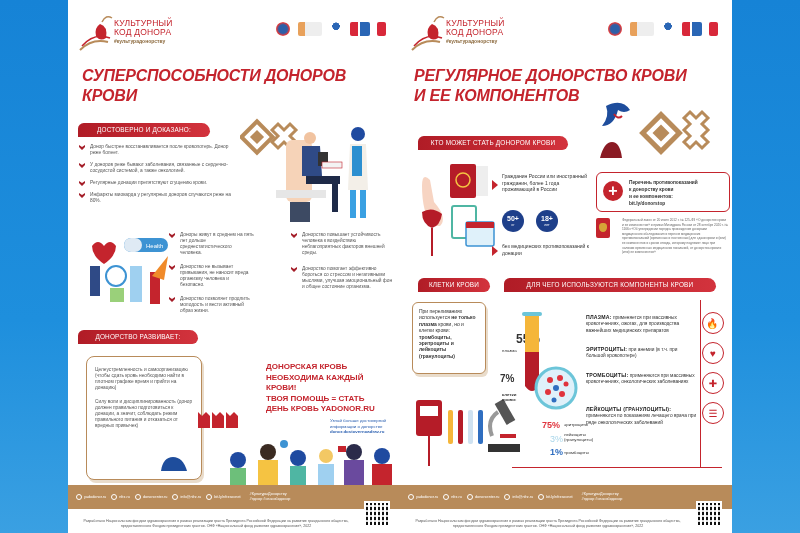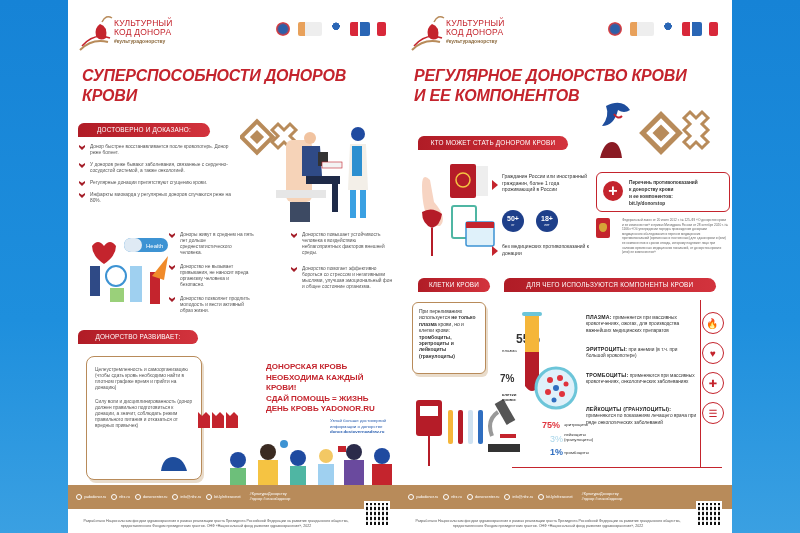--- a/index.html
+++ b/index.html
@@ -178,21 +178,21 @@
 
   <svg style="position:absolute; left:130px; top:412px;" width="40" height="16" viewBox="0 0 40 16">
     <path d="M0 0 L4 4 L8 0 L12 4 L12 16 L0 16Z" fill="#c4242d"></path>
     <path d="M14 0 L18 4 L22 0 L26 4 L26 16 L14 16Z" fill="#c4242d"></path>
     <path d="M28 0 L32 4 L36 0 L40 4 L40 16 L28 16Z" fill="#c4242d"></path>
   </svg>
 
   <div class="slogan-red">
     <div>ДОНОРСКАЯ КРОВЬ</div>
     <div>НЕОБХОДИМА КАЖДЫЙ КРОВИ!</div>
-    <div>СДАЙ ПОМОЩЬ = ЖИЗНЬ</div>
+    <div>ТВОЯ ПОМОЩЬ = СТАТЬ</div>
     <div>ДЕНЬ КРОВЬ  YADONOR.RU</div>
   </div>
   <div class="more-info">
     <div>Узнай больше достоверной информации о донорстве</div>
     <div style="font-weight:bold;">donor.dostovernoadrav.ru</div>
   </div>
 
   <svg style="position:absolute; left:150px; top:440px;" width="180" height="46" viewBox="0 0 180 46">
     <circle cx="20" cy="20" r="8" fill="#1f4aa0"></circle>
       <rect x="12" y="28" width="16" height="18" fill="#6dbf7a"></rect>

